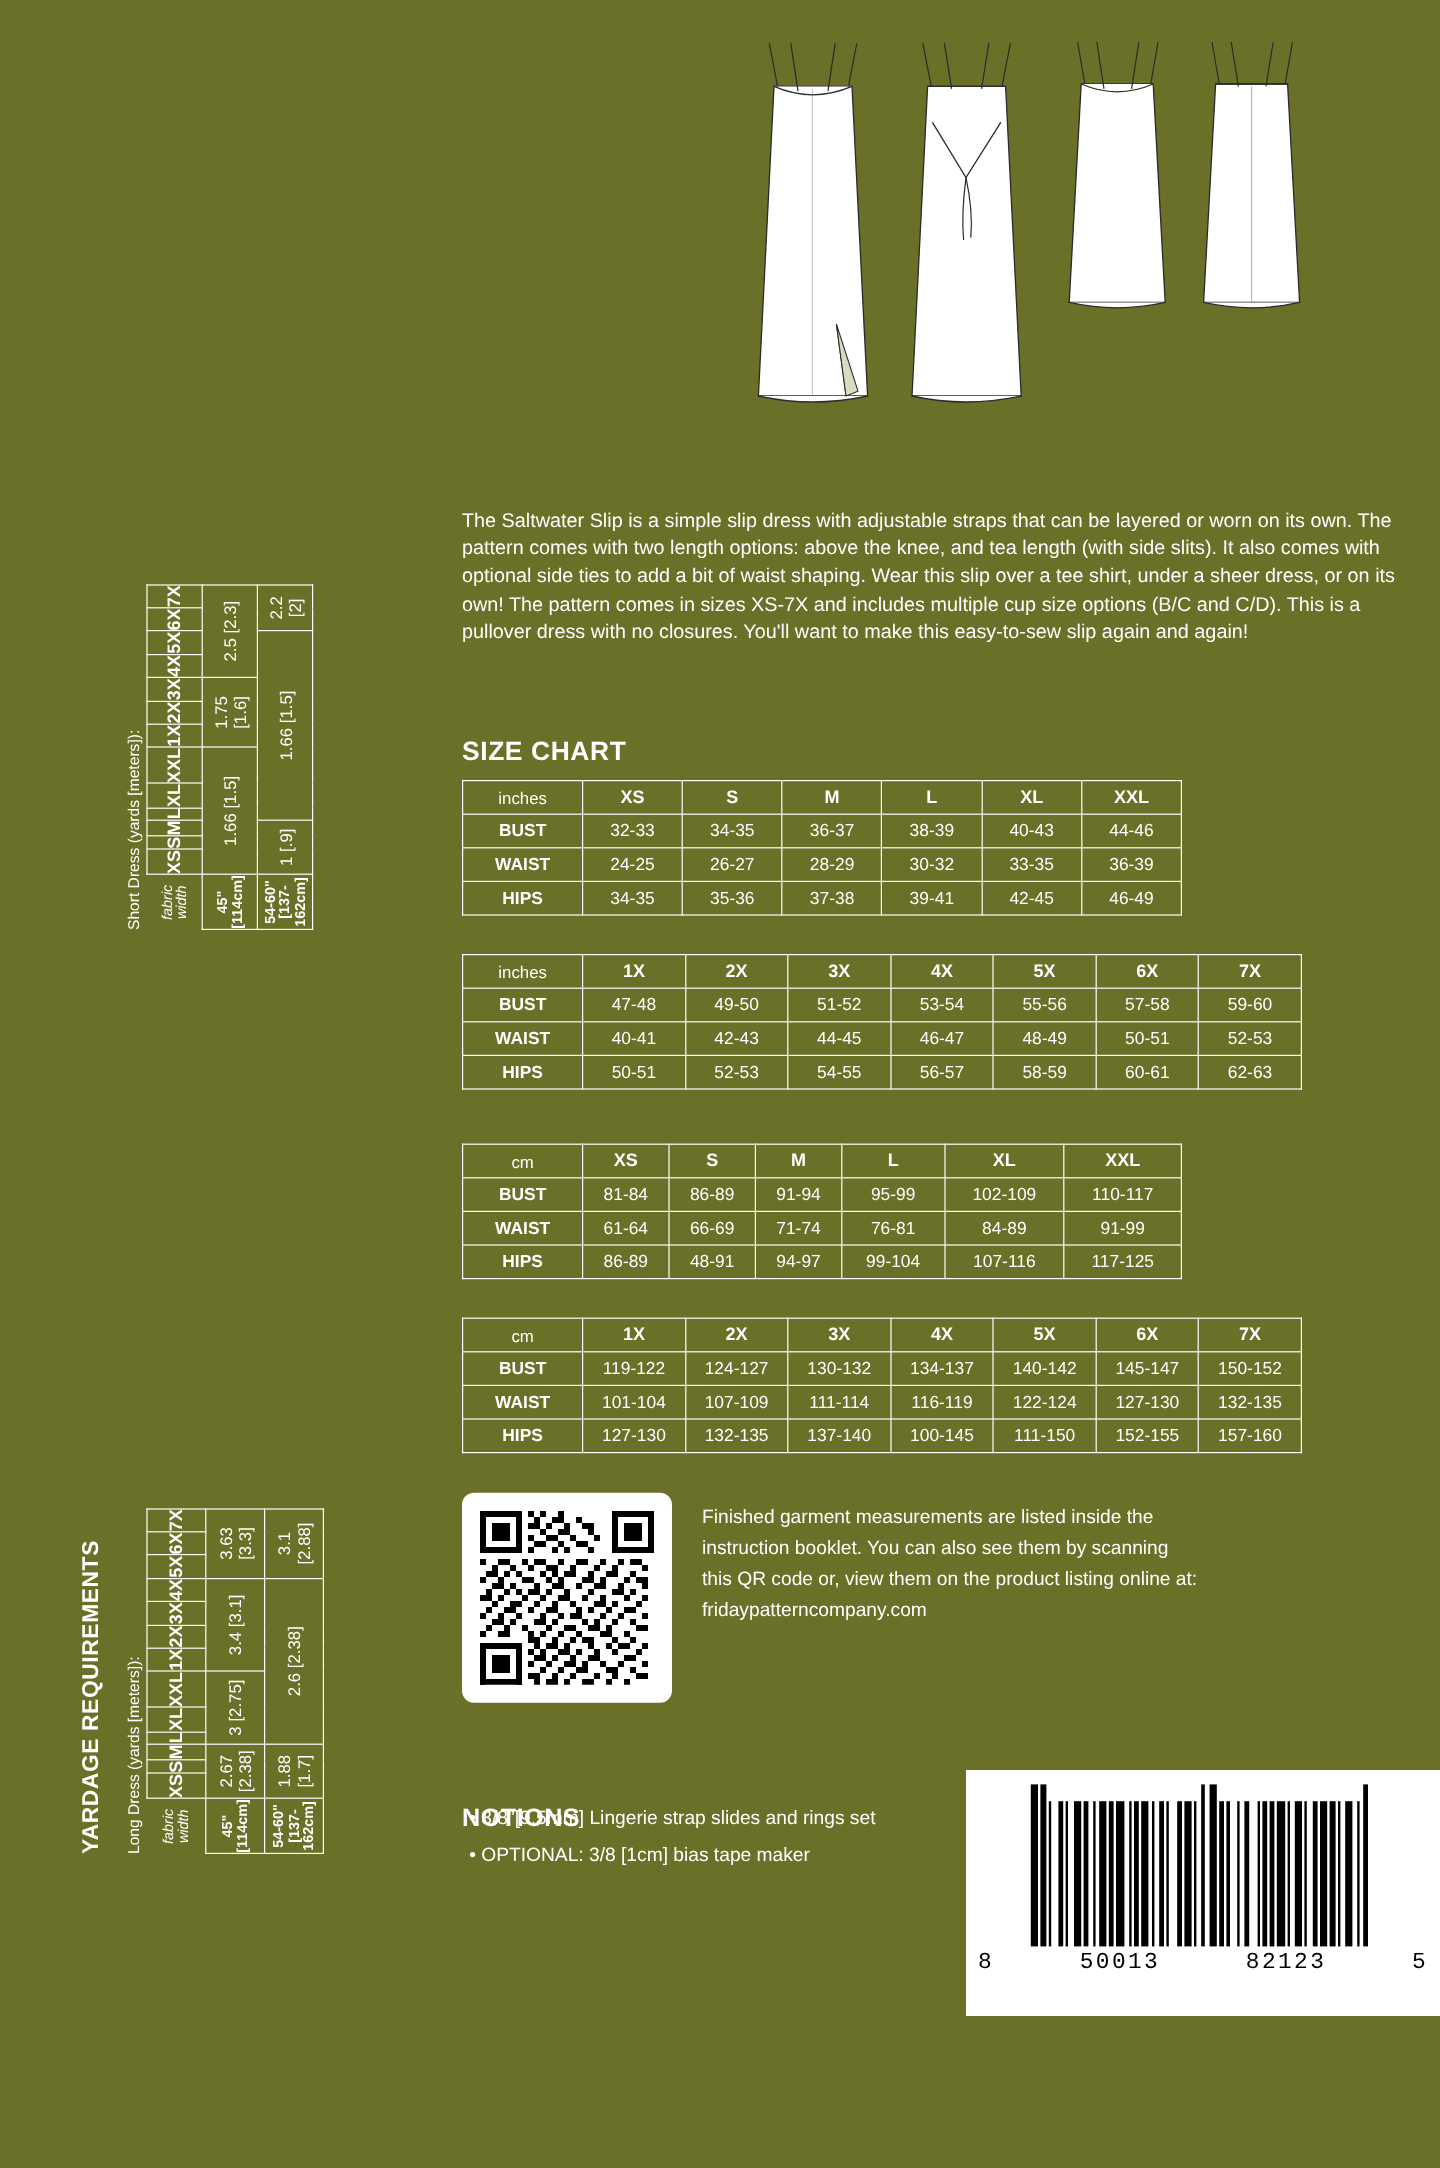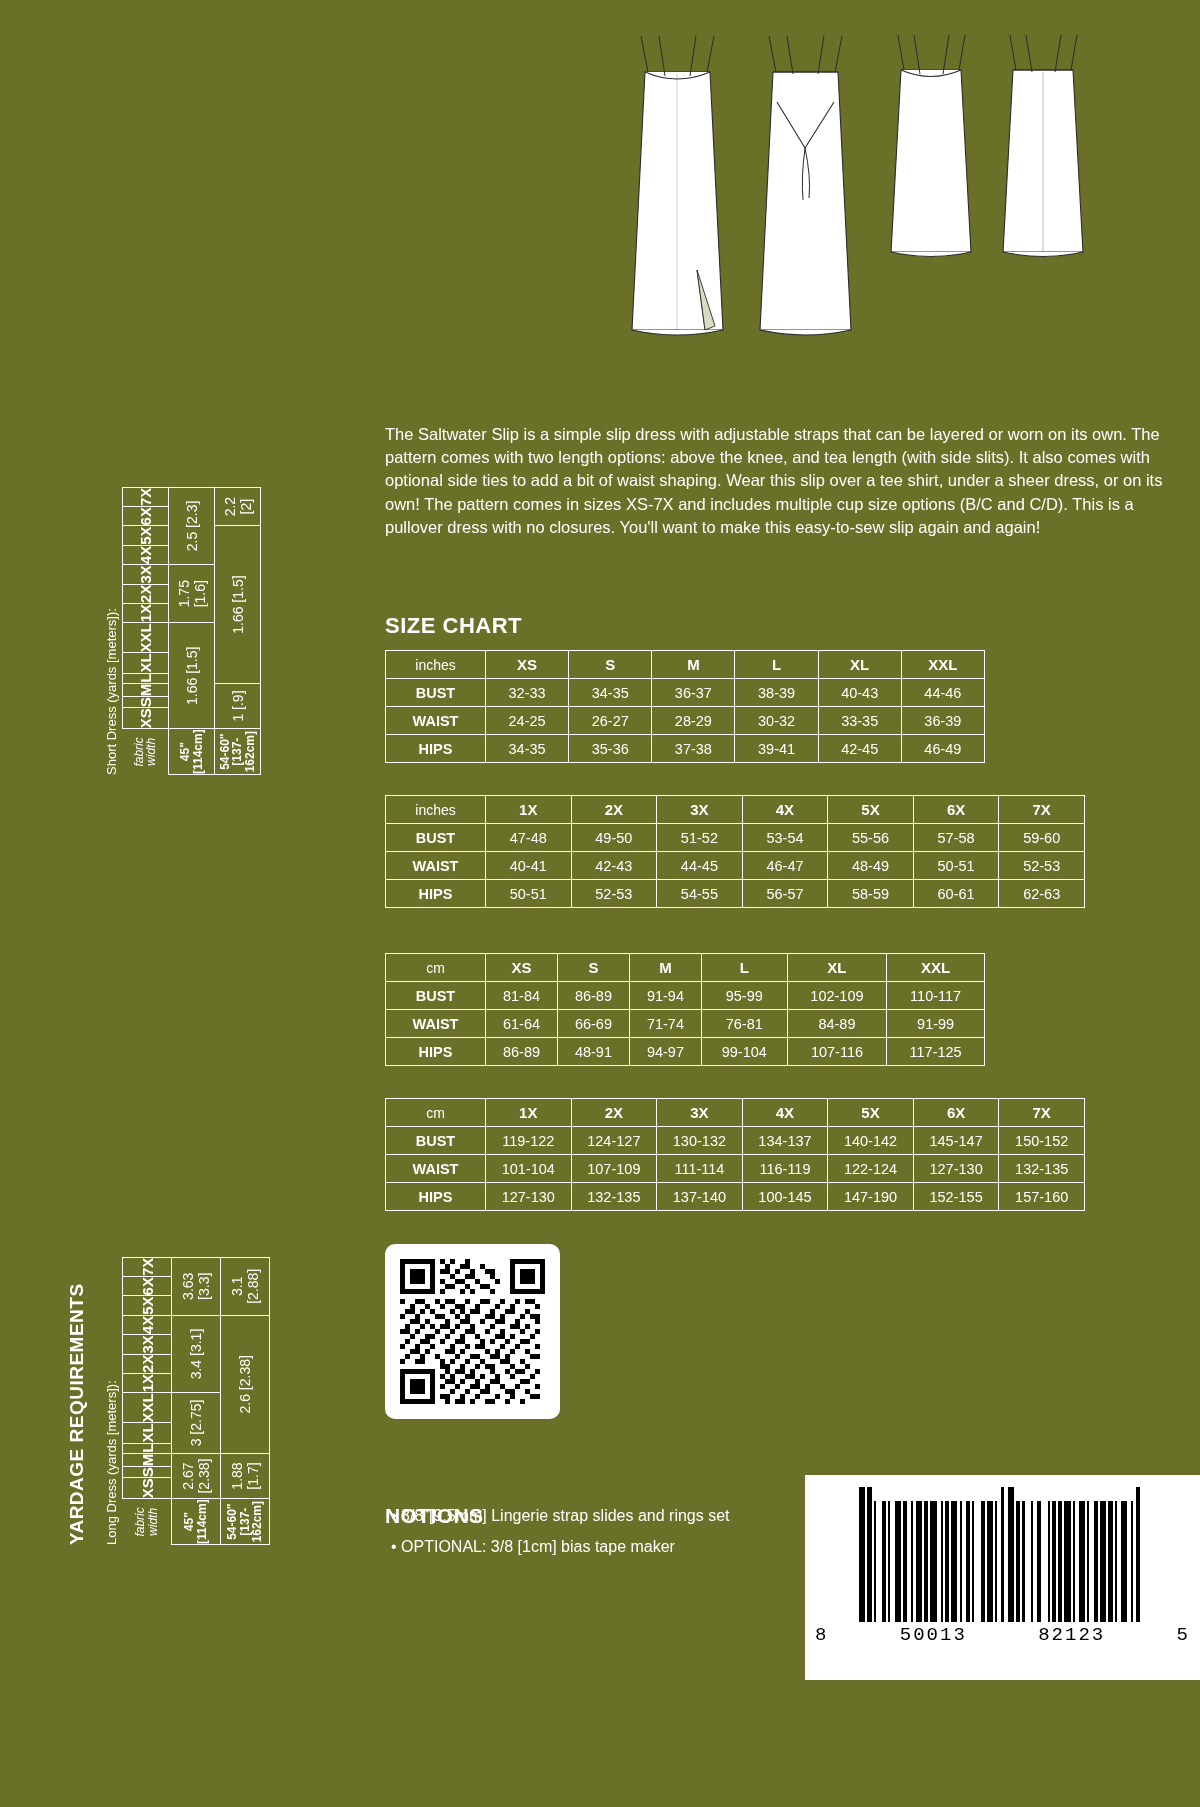--- a/index.html
+++ b/index.html
@@ -435,21 +435,21 @@
           <td>122-124</td>
           <td>127-130</td>
           <td>132-135</td>
         </tr>
         <tr>
           <td class="rowlabel">HIPS</td>
           <td>127-130</td>
           <td>132-135</td>
           <td>137-140</td>
           <td>100-145</td>
-          <td>147-190</td>
+          <td>111-150</td>
           <td>152-155</td>
           <td>157-160</td>
         </tr>
       </tbody>
     </table>
 
   <div id="qr">
     <svg width="145" height="145" viewBox="0 0 29 29" shape-rendering="crispEdges">
       <rect width="29" height="29" fill="#ffffff"></rect>
       <g fill="#000000">
@@ -648,20 +648,26 @@
         <rect x="9" y="28" width="1" height="1"></rect>
           <rect x="11" y="28" width="2" height="1"></rect>
           <rect x="14" y="28" width="1" height="1"></rect>
           <rect x="17" y="28" width="2" height="1"></rect>
           <rect x="21" y="28" width="1" height="1"></rect>
           <rect x="24" y="28" width="1" height="1"></rect>
       </g>
     </svg>
   </div>
 
+  <div id="finished">
+    <div>Finished garment measurements are listed inside the</div>
+    <div>instruction booklet. You can also see them by scanning</div>
+    <div>this QR code or, view them on the product listing online at:</div>
+    <div>fridaypatterncompany.com</div>
+  </div>
 
   <div id="notions-title">NOTIONS</div>
   <div id="notions-list">
     <div>• 3/8"[9.5mm] Lingerie strap slides and rings set</div>
     <div>• OPTIONAL: 3/8 [1cm] bias tape maker</div>
   </div>
 
   <div id="barcode">
     <div class="bars" id="barcode-bars">
         <i style="width: 6.3px; background: rgb(0, 0, 0); height: 100%;"></i>

